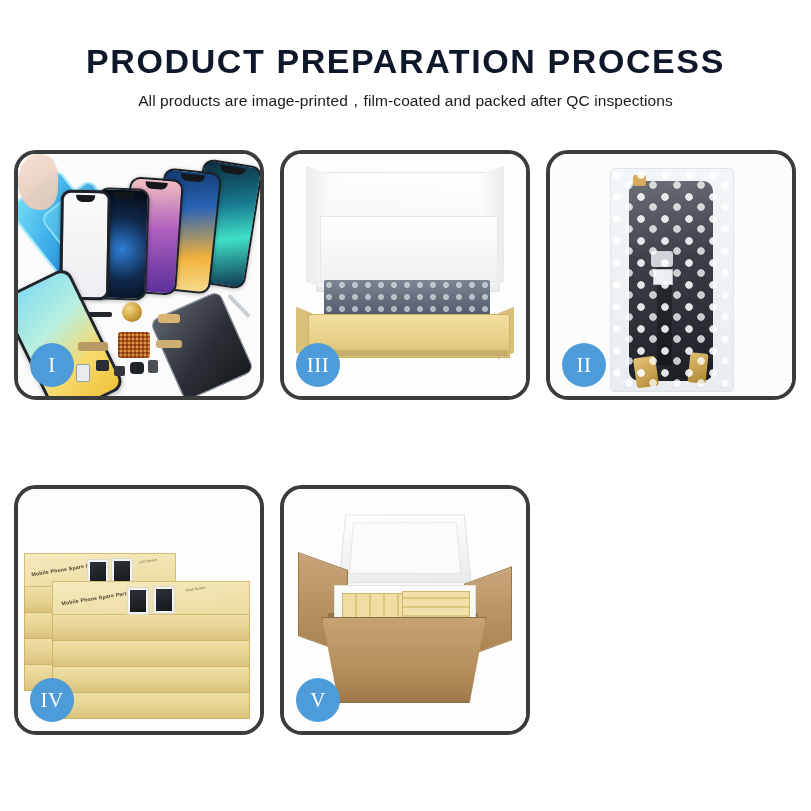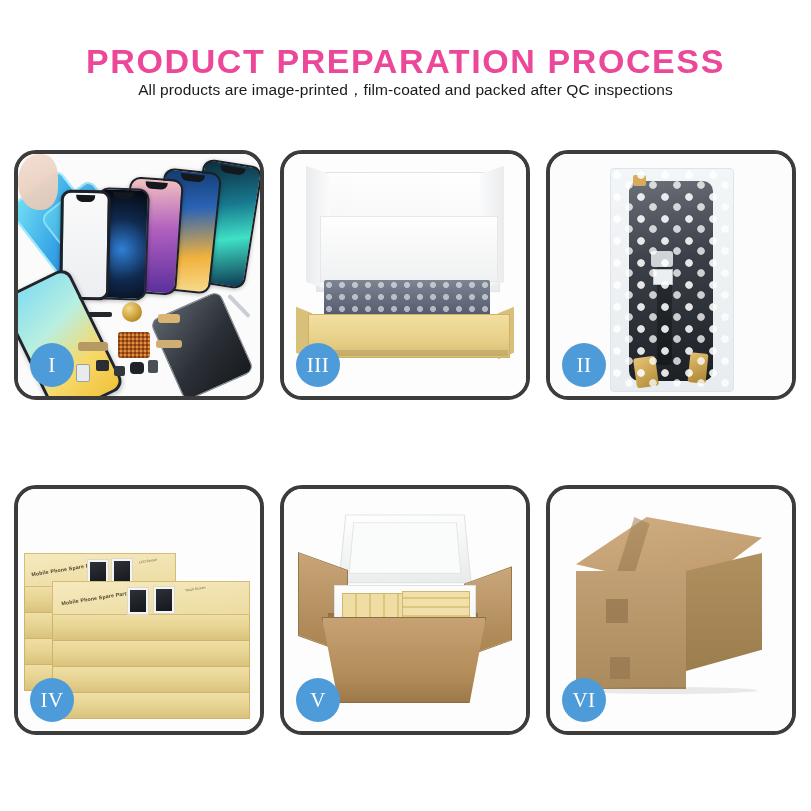--- a/index.html
+++ b/index.html
@@ -6,25 +6,25 @@
   body{
     width:811px;height:811px;background:#ffffff;
     font-family:"Liberation Sans","DejaVu Sans",sans-serif;
     overflow:hidden;position:relative;
   }
   .page{width:811px;height:811px;position:relative;box-sizing:border-box;}
 
   
   .header{text-align:center;padding-top:44px;}
   .title{
-    font-size:34px;font-weight:700;letter-spacing:1.6px;color:#ec4899;
+    font-size:34px;font-weight:700;letter-spacing:1.6px;color:#0f172a;
     line-height:1.05;white-space:nowrap;
   }
   .subtitle{
-    font-size:15.5px;color:#1a1a1a;letter-spacing:.1px;
+    font-size:15.5px;color:#1a1a1a;margin-top:11px;letter-spacing:.1px;
     white-space:nowrap;
   }
 
   
   .grid{
     position:absolute;left:14px;top:150px;width:783px;
     display:grid;grid-template-columns:repeat(3,250px);
     grid-template-rows:repeat(2,250px);
     column-gap:16px;row-gap:85px;
   }
@@ -422,28 +422,15 @@
         <div class="flapR"></div>
         <div class="cartonInner"></div>
         <div class="foamBox"></div>
         <div class="yStack"></div>
         <div class="yStack2"></div>
         <div class="cartonBody"></div>
       </div>
       <div class="badge">V</div>
     </div>
 
-    <div class="panel">
-      <div class="stage">
-        <div class="p6bg"></div>
-        <div class="c6top"></div>
-        <div class="tape6"></div>
-        <div class="c6side"></div>
-        <div class="c6front"></div>
-        <div class="tab6a"></div>
-        <div class="tab6b"></div>
-        <div class="shadow6"></div>
-      </div>
-      <div class="badge">VI</div>
-    </div>
 
   </div>
 </div>
 
 </body></html>

